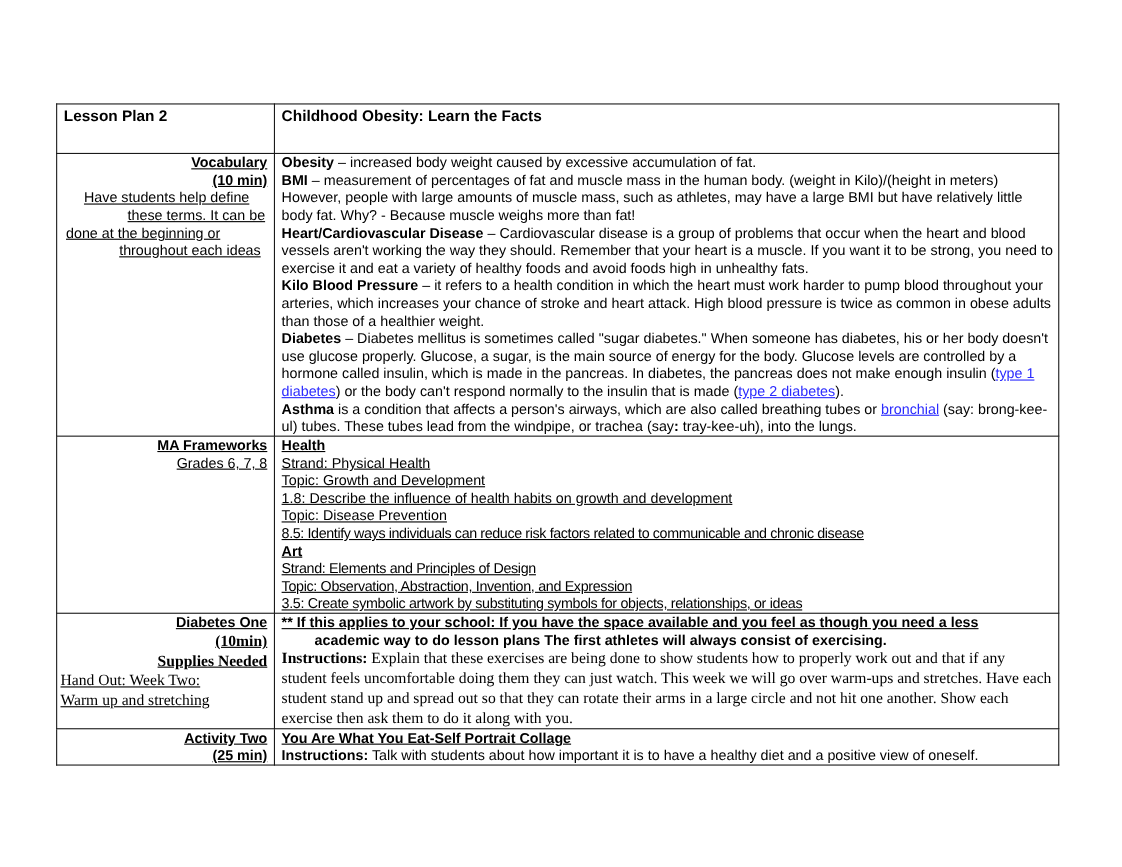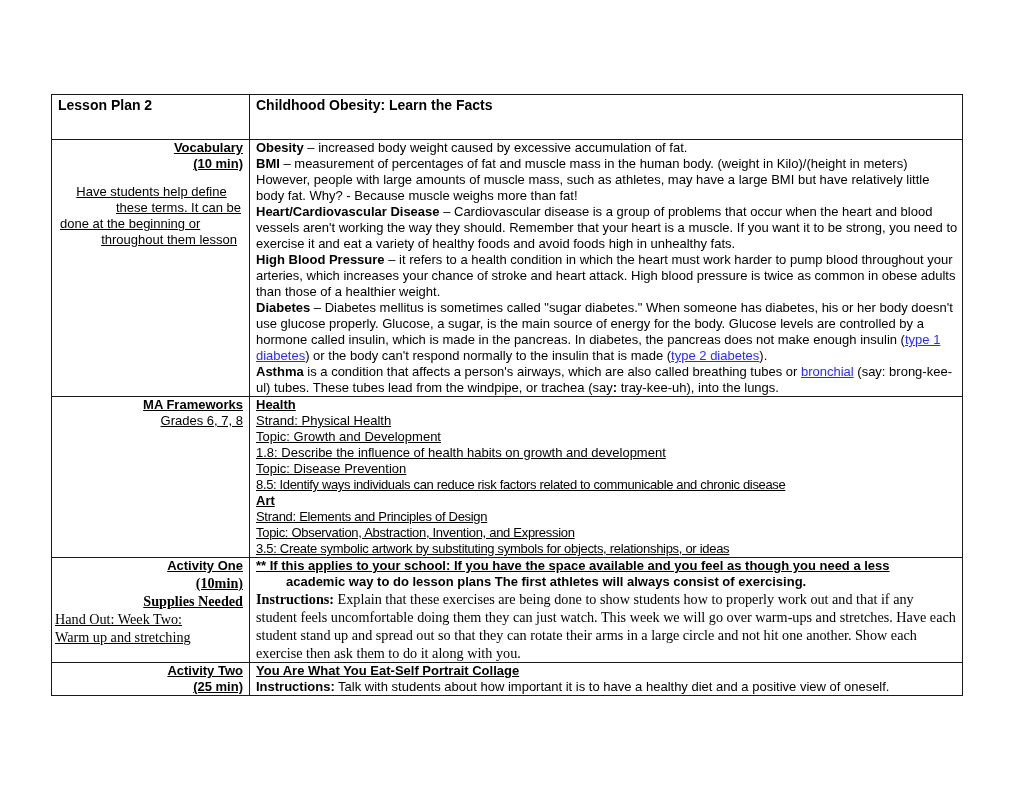--- a/index.html
+++ b/index.html
@@ -13,21 +13,21 @@
   .f13 { font-size: 13px; line-height: 16px; }
   .b { font-weight: bold; }
   .serif { font-family: "Liberation Serif", serif; font-size: 14.2px; line-height: 18px; }
   .row-head td { height: 44px; }
   .row-head .lc { text-align: left; padding-left: 6px; }
   .hdr { font-size: 14px; font-weight: bold; padding-top: 2px; display: block; }
   .row-obj td { height: 30px; }
   .obj { padding-top: 2px; display: block; }
   a.lnk { color: #1a0dab; color: #2a2aff; text-decoration: underline; }
   .blk { display: block; text-decoration: underline; }
-  .vocab-notes { text-align: center; display: block; margin-top: 12px; }
+  .vocab-notes { text-align: center; display: block; }
   .left { text-align: left; }
   .indent { padding-left: 30px; display:block; }
 </style>
 </head>
 <body>
 
 <table class="lp">
   <tbody>
       <tr class="row-head">
     <td class="lc">
@@ -40,28 +40,28 @@
 
 
   <tr style="height:249px;">
     <td class="lc f13">
       <span class="blk b">Vocabulary</span>
       <span class="blk b">(10 min)</span>
       <span class="vocab-notes" style="padding-left:8px;">
         <span class="blk">Have students help define</span>
         <span class="blk" style="text-align:right;padding-right:2px;">these terms.  It can be</span>
         <span class="blk" style="text-align:left;padding-right:2px;">done at the beginning or</span>
-        <span class="blk" style="text-align:right;padding-right:6px;">throughout them lesson</span>
+        <span class="blk" style="text-align:right;padding-right:6px;">throughout each ideas</span>
       </span>
     </td>
     <td class="rc f13">
       <div><b>Obesity</b><span> – increased body weight caused by excessive accumulation of fat.</span></div>
       <div><b>BMI</b><span> – measurement of percentages of fat and muscle mass in the human body.  (weight in Kilo)/(height in meters) However, people with large amounts of muscle mass, such as athletes, may have a large BMI but have relatively little body fat. Why? - Because muscle weighs more than fat!</span></div>
       <div><b>Heart/Cardiovascular Disease</b><span> – Cardiovascular disease is a group of problems that occur when the heart and blood vessels aren't working the way they should. Remember that your heart is a muscle. If you want it to be strong, you need to exercise it and eat a variety of healthy foods and avoid foods high in unhealthy fats.</span></div>
-      <div><b>High Blood Pressure</b><span> – it refers to a health condition in which the heart must work harder to pump blood throughout your arteries, which increases your chance of stroke and heart attack. High blood pressure is twice as common in obese adults than those of a healthier weight.</span></div>
+      <div><b>Kilo Blood Pressure</b><span> – it refers to a health condition in which the heart must work harder to pump blood throughout your arteries, which increases your chance of stroke and heart attack. High blood pressure is twice as common in obese adults than those of a healthier weight.</span></div>
       <div><b>Diabetes</b><span> – Diabetes mellitus is sometimes called "sugar diabetes." When someone has diabetes, his or her body doesn't use glucose properly. Glucose, a sugar, is the main source of energy for the body. Glucose levels are controlled by a hormone called insulin, which is made in the pancreas. In diabetes, the pancreas does not make enough insulin (</span><a class="lnk">type 1 diabetes</a><span>) or the body can't respond normally to the insulin that is made (</span><a class="lnk">type 2 diabetes</a><span>).</span></div>
       <div><b>Asthma</b><span>  is a condition that affects a person's airways, which are also called breathing tubes or </span><a class="lnk">bronchial</a><span> (say: brong-kee-ul) tubes. These tubes lead from the windpipe, or trachea (say</span><b>:</b><span> tray-kee-uh), into the lungs.</span></div>
     </td>
   </tr>
 
   <tr>
     <td class="lc f13">
       <span class="blk b">MA Frameworks</span>
       <span class="blk">Grades 6, 7, 8</span>
     </td>
@@ -74,21 +74,21 @@
       <span class="blk" style="font-family:'Liberation Sans Narrow','Liberation Sans',sans-serif;letter-spacing:-0.35px;">8.5: Identify ways individuals can reduce risk factors related to communicable and chronic disease</span>
       <span class="blk b">Art</span>
       <span class="blk" style="letter-spacing:-0.3px;">Strand: Elements and Principles of Design</span>
       <span class="blk" style="letter-spacing:-0.3px;">Topic: Observation, Abstraction, Invention, and Expression</span>
       <span class="blk" style="letter-spacing:-0.3px;">3.5: Create symbolic artwork by substituting symbols for objects, relationships, or ideas</span>
     </td>
   </tr>
 
   <tr>
     <td class="lc">
-      <span class="blk b f13">Activity One</span>
+      <span class="blk b f13">Diabetes One</span>
       <span class="blk b serif">(10min)</span>
       <span class="blk b serif">Supplies Needed</span>
       <span class="blk serif left" style="padding-left:3px;">Hand Out: Week Two:</span>
       <span class="blk serif left" style="padding-left:3px;">Warm up and stretching</span>
     </td>
     <td class="rc">
       <span class="blk b f13">** If this applies to your school: If you have the space available and you feel as though you need a less</span>
       <span class="indent b f13">academic way to do lesson plans The first athletes will always consist of exercising.</span>
       <div class="serif"><b>Instructions:</b><span> Explain that these exercises are being done to show students how to properly work out and that if any student feels uncomfortable doing them they can just watch.  This week we will go over warm-ups and stretches.  Have each student stand up and spread out so that they can rotate their arms in a large circle and not hit one another.  Show each exercise then ask them to do it along with you.</span></div>
     </td>

